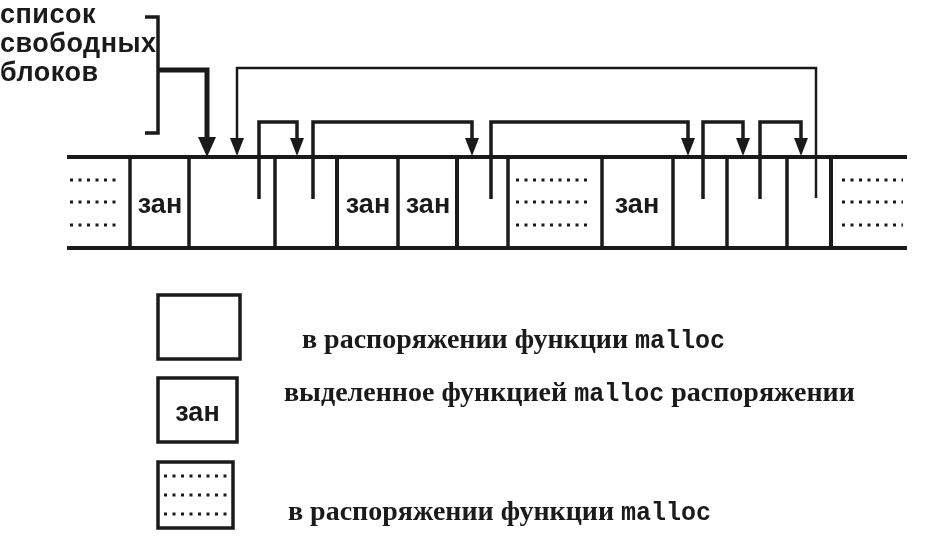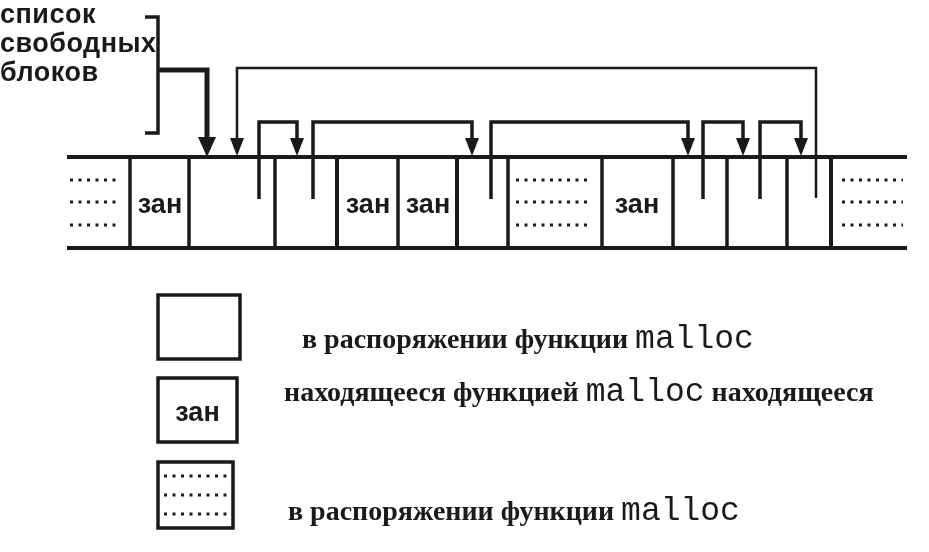--- a/index.html
+++ b/index.html
@@ -17,21 +17,21 @@
                   font:600 27px/29px "Liberation Sans",sans-serif;letter-spacing:0.5px;}
   .zan{position:absolute;top:189px;width:80px;text-align:center;
        font:600 27px/30px "Liberation Sans",sans-serif;}
   .zan-1{left:120px;} .zan-4{left:328px;} .zan-5{left:388px;} .zan-8{left:597px;}
   .legend-zan{position:absolute;left:158px;top:397px;width:79px;text-align:center;
               font:600 27px/30px "Liberation Sans",sans-serif;}
   .legend-text{position:absolute;font:600 28px/31px "Liberation Serif",serif;white-space:nowrap;}
   .lt-1{left:302px;top:292px;}
   .lt-2{left:284px;top:376px;}
   .lt-3{left:288px;top:464px;}
-  .mono{font-family:"Liberation Mono",monospace;font-size:33px;font-weight:400;}
+  .mono{font-family:"Liberation Mono",monospace;font-size:25px;font-weight:700;}
 </style>
 </head>
 <body>
 
 <div class="figure">
 
   <svg width="929" height="552" viewBox="0 0 929 552">
 
     <g>
       <path class="st s3" d="M145,17 H158 V133 H145"></path>
@@ -118,21 +118,21 @@
   <div class="zan zan-8">зан</div>
 
   <div class="legend-zan">зан</div>
 
   <div class="legend-text lt-1">
     <br>
     <span>в распоряжении функции </span><span class="mono">malloc</span>
   </div>
 
   <div class="legend-text lt-2">
-    <span>находящееся функцией </span><span class="mono">malloc</span><span> находящееся</span><br>
+    <span>выделенное функцией </span><span class="mono">malloc</span><span> распоряжении</span><br>
   </div>
 
   <div class="legend-text lt-3">
     <br>
     <span>в распоряжении функции </span><span class="mono">malloc</span>
   </div>
 
 </div>
 
 </body></html>

